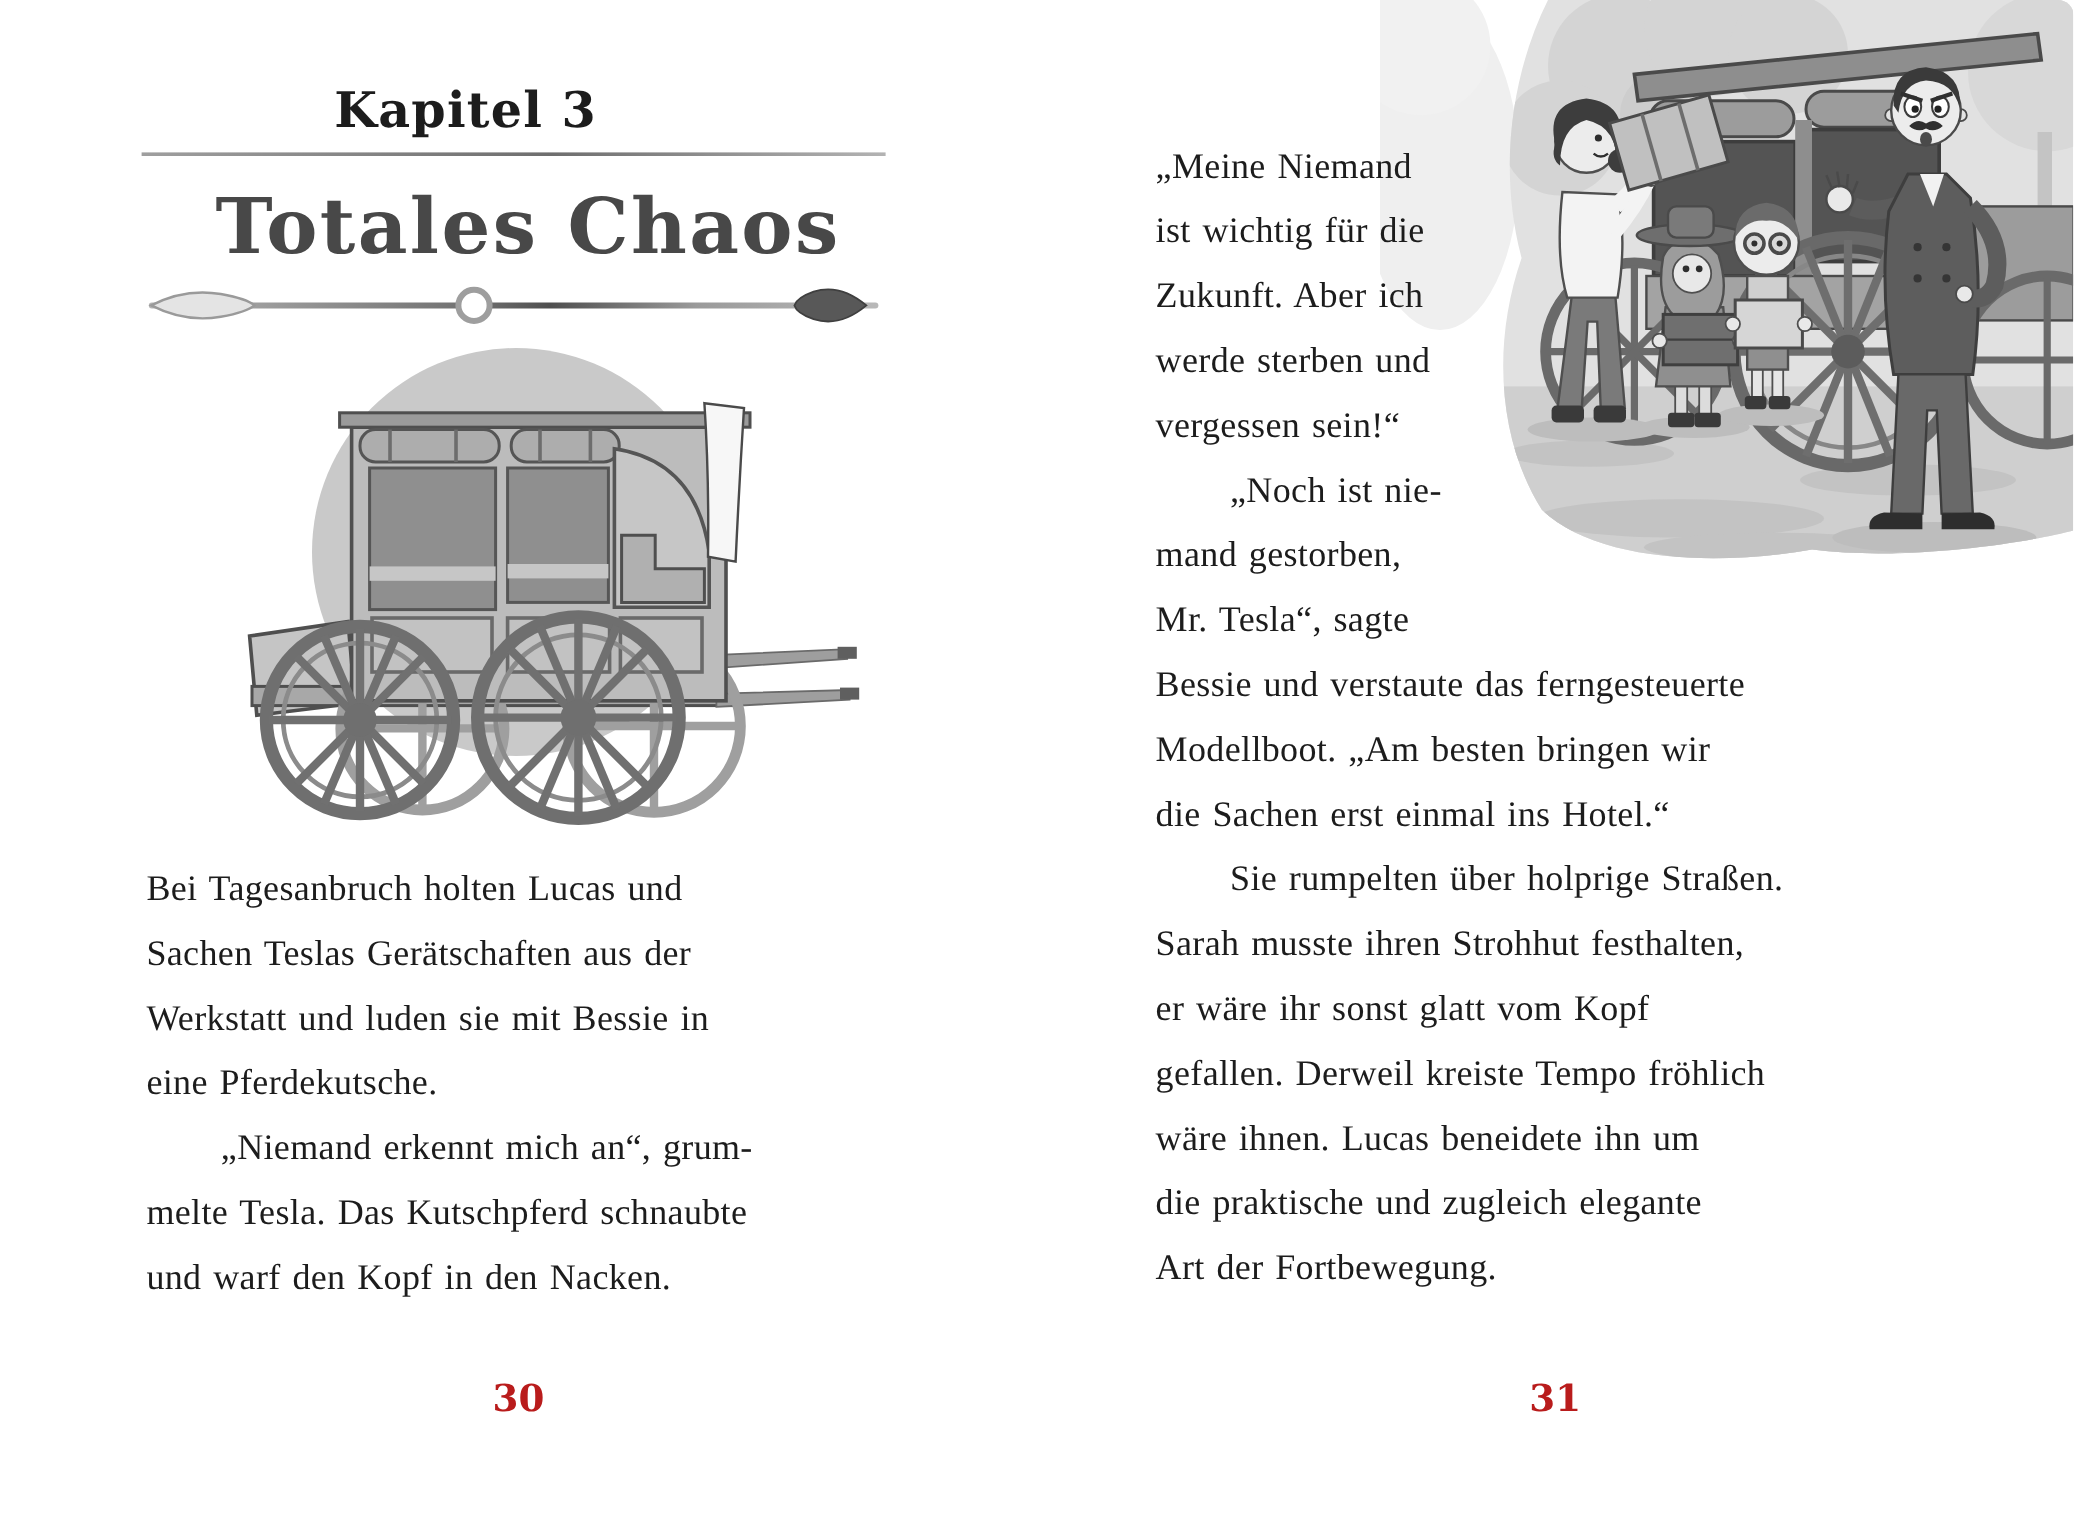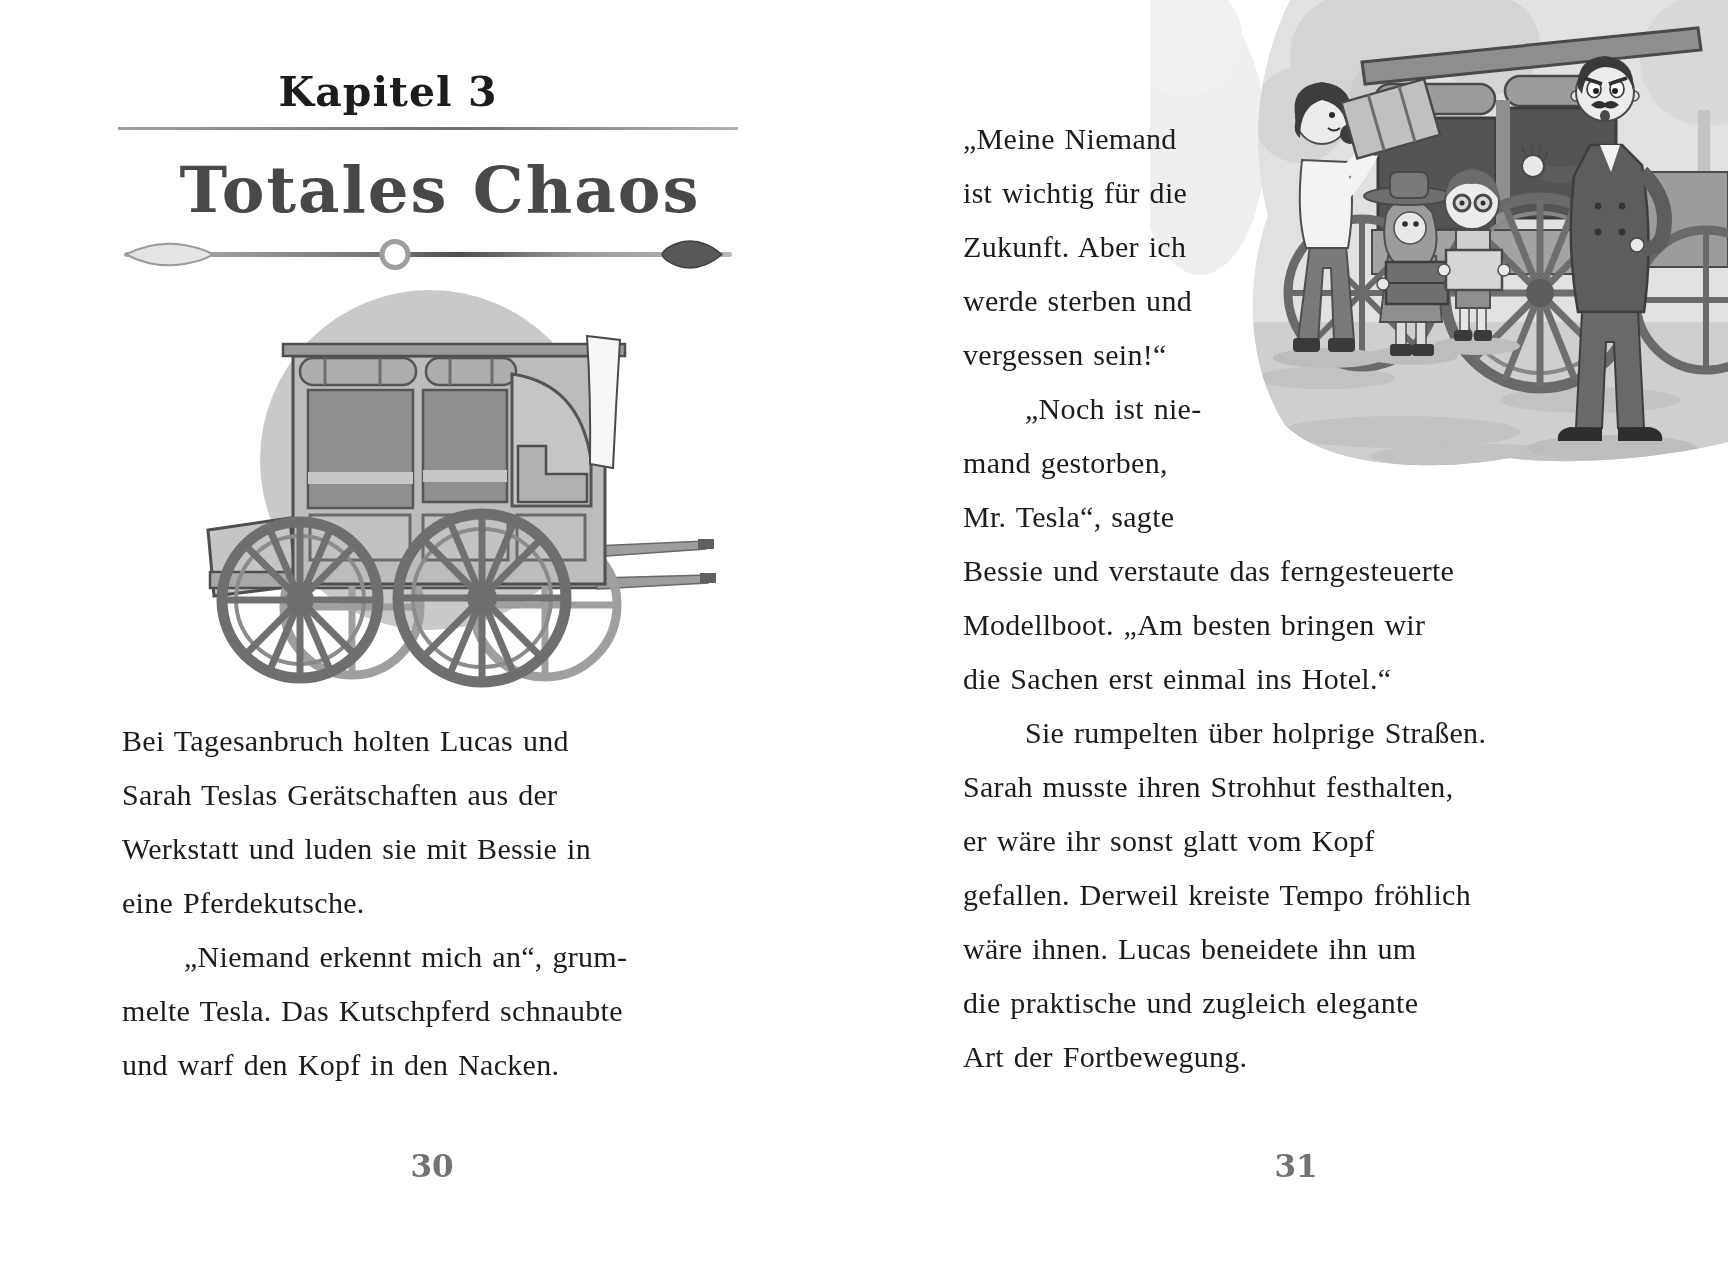--- a/index.html
+++ b/index.html
@@ -1,17 +1,17 @@
 <!DOCTYPE html>
 <html><head>
 <meta charset="utf-8">
 <style>
   html,body{margin:0;padding:0;background:#ffffff;}
   .spread{position:relative;width:1728px;height:1280px;background:#ffffff;overflow:hidden;
-          font-family:"Liberation Serif", serif;}
+          font-family:"Liberation Serif", serif;border-radius:13px;}
   .page{position:absolute;top:0;width:864px;height:1280px;}
   .page-left{left:0;}
   .page-right{left:864px;}
 
   .chapter-label{position:absolute;left:98px;top:68px;width:580px;text-align:center;
     font-family:"DejaVu Serif", serif;font-weight:700;font-size:41px;color:#1c1c1c;
     letter-spacing:1px;}
   .chapter-rule{position:absolute;left:118px;top:127px;width:620px;height:3px;
     background:linear-gradient(to right,#9f9f9f,#6e6e6e 55%,#b3b3b3);}
   .chapter-title{position:absolute;left:108px;top:140px;width:640px;margin:12px;text-align:center;
@@ -23,21 +23,21 @@
   .illo-right{position:absolute;left:286px;top:0;}
 
   .body-block{position:absolute;}
   .left-body{left:122px;top:714px;}
   .right-body{left:99px;top:112px;}
   .line{white-space:nowrap;height:54px;line-height:54px;font-size:30px;color:#1c1c1c;
     letter-spacing:0.3px;word-spacing:2px;}
   .indent{text-indent:62px;}
 
   .pagenum{position:absolute;left:0;top:1148px;width:864px;text-align:center;
-    font-family:"DejaVu Serif", serif;font-weight:700;font-size:31px;color:#737373;}
+    font-family:"DejaVu Serif", serif;font-weight:700;font-size:31px;color:#b91c1c;}
 </style>
 </head>
 <body>
 
 <div class="spread">
 
   <div class="page page-left">
 
     <div class="chapter-label">Kapitel 3</div>
 
@@ -128,21 +128,21 @@
             <line x1="389" y1="263" x2="275" y2="377"></line>
           <line x1="300" y1="244" x2="364" y2="396"></line>
             <line x1="364" y1="244" x2="300" y2="396"></line>
         </g>
         <circle cx="332" cy="320" r="15" fill="#6f6f6f"></circle>
       </g>
     </svg>
 
     <div class="body-block left-body">
       <div class="line">Bei Tagesanbruch holten Lucas und</div>
-      <div class="line">Sarah Teslas Gerätschaften aus der</div>
+      <div class="line">Sachen Teslas Gerätschaften aus der</div>
       <div class="line">Werkstatt und luden sie mit Bessie in</div>
       <div class="line">eine Pferdekutsche.</div>
       <div class="line indent">„Niemand erkennt mich an“, grum-</div>
       <div class="line">melte Tesla. Das Kutschpferd schnaubte</div>
       <div class="line">und warf den Kopf in den Nacken.</div>
     </div>
 
     <div class="pagenum">30</div>
   </div>
 

